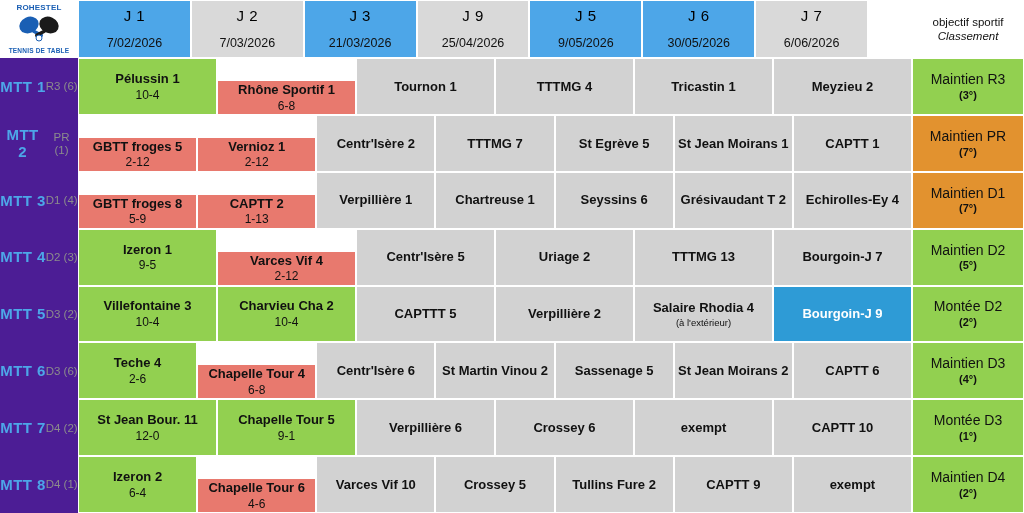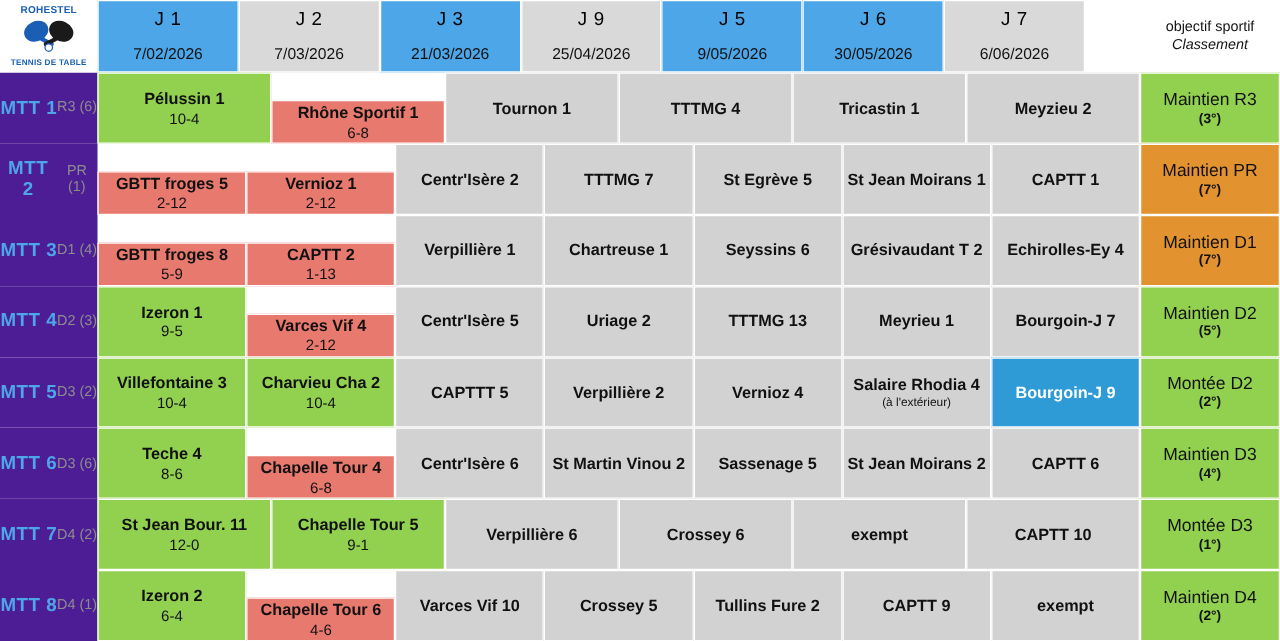--- a/index.html
+++ b/index.html
@@ -368,23 +368,20 @@
       <div class="cell grey">
         <div class="opp">Centr'Isère 5</div>
       </div>
       <div class="cell grey">
         <div class="opp">Uriage 2</div>
       </div>
       <div class="cell grey">
         <div class="opp">TTTMG 13</div>
       </div>
       <div class="cell grey">
-        <div class="opp">Meyrieu 1</div>
-      </div>
-      <div class="cell grey">
         <div class="opp">Bourgoin-J 7</div>
       </div>
       <div class="obj-cell green">
         <div class="olabel">Maintien D2</div>
         <div class="orank">(5°)</div>
       </div>
     </div>
 
     <div class="row">
       <div class="team-cell">
@@ -399,43 +396,40 @@
         <div class="opp">Charvieu Cha 2</div>
         <div class="score">10-4</div>
       </div>
       <div class="cell grey">
         <div class="opp">CAPTTT 5</div>
       </div>
       <div class="cell grey">
         <div class="opp">Verpillière 2</div>
       </div>
       <div class="cell grey">
-        <div class="opp">Vernioz 4</div>
-      </div>
-      <div class="cell grey">
         <div class="opp">Salaire Rhodia 4</div>
         <div class="note">(à l'extérieur)</div>
       </div>
       <div class="cell blue">
         <div class="opp">Bourgoin-J 9</div>
       </div>
       <div class="obj-cell green">
         <div class="olabel">Montée D2</div>
         <div class="orank">(2°)</div>
       </div>
     </div>
 
     <div class="row">
       <div class="team-cell">
         <div class="tname">MTT 6</div>
         <div class="tdiv">D3 (6)</div>
       </div>
       <div class="cell green">
         <div class="opp">Teche 4</div>
-        <div class="score">8-6</div>
+        <div class="score">2-6</div>
       </div>
       <div class="cell red">
         <div class="opp">Chapelle Tour 4</div>
         <div class="score">6-8</div>
       </div>
       <div class="cell grey">
         <div class="opp">Centr'Isère 6</div>
       </div>
       <div class="cell grey">
         <div class="opp">St Martin Vinou 2</div>

